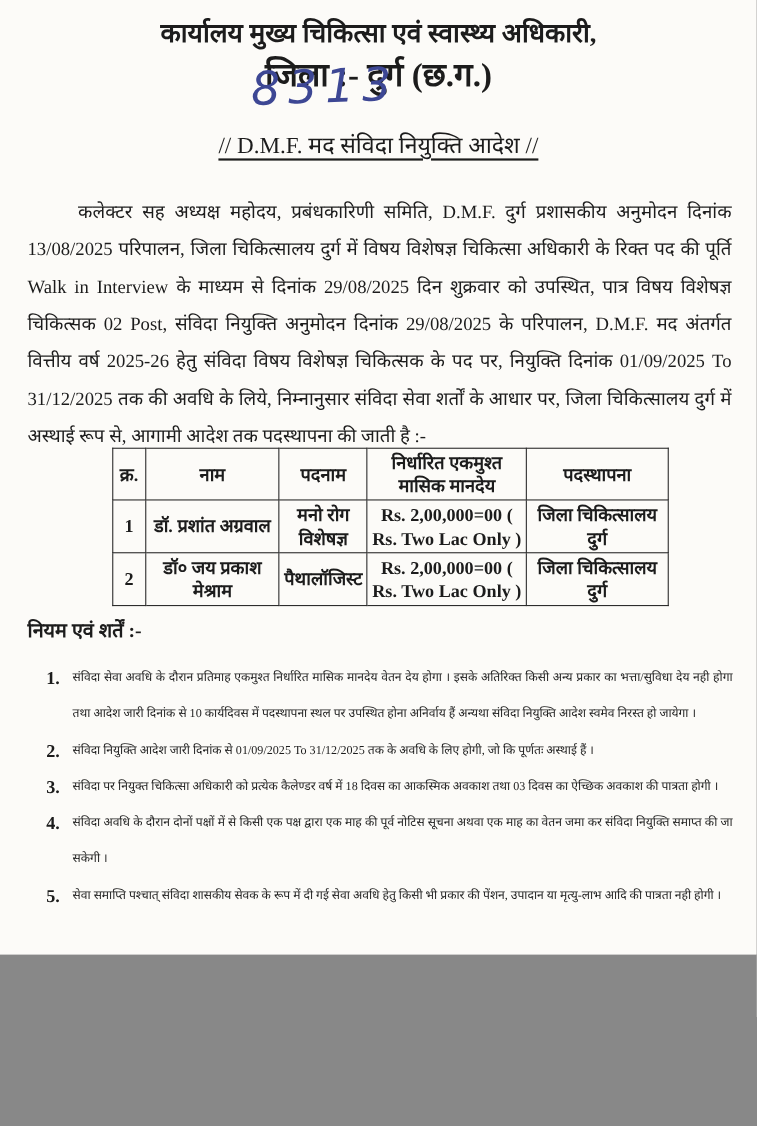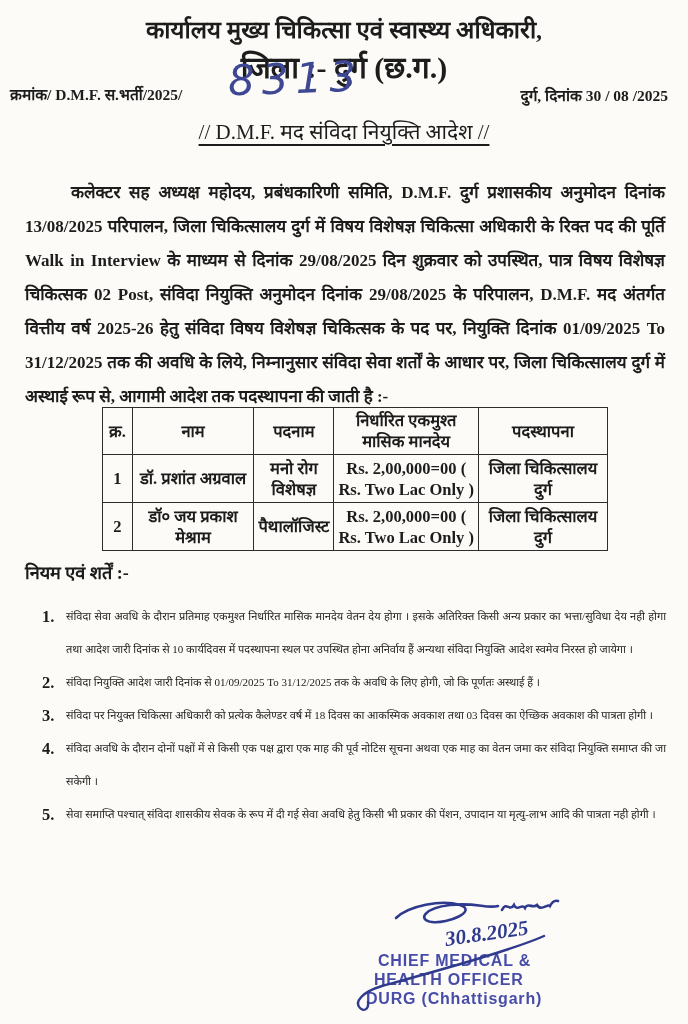--- a/index.html
+++ b/index.html
@@ -1,19 +1,19 @@
 <!DOCTYPE html>
 <html><head>
 <meta charset="utf-8">
 <style>
   * { margin:0; padding:0; box-sizing:border-box; }
   html,body { background:#888; }
   .page {
     position:relative;
-    width:688px; height:1024px;
+    width:688px; height:868px;
     margin:0 auto;
     background:#fcfbf8;
     font-family:"Liberation Serif", serif;
     color:#1c1c1c;
     overflow:hidden;
     padding-left:32px;
   }
 
   
   .office-line1 {
@@ -48,21 +48,21 @@
   .order-title {
     position:absolute; top:117px; left:0; right:0;
     text-align:center; font-size:21px; font-weight:normal;
     text-decoration:underline;
     text-underline-offset:5px;
   }
 
   
   .body-para {
     position:absolute; top:176px; left:25px; width:640px;
-    font-size:17px; font-weight:bold; line-height:34px;
+    font-size:17px; font-weight:normal; line-height:34px;
     text-align:justify; text-indent:46px;
   }
 
   
   table.appt {
     position:absolute; top:407px; left:91px;
     width:506px;
     border-collapse:collapse;
     font-weight:bold;
     margin-left:11px;
@@ -130,23 +130,21 @@
   }
 </style>
 </head>
 <body>
 
 <div class="page">
 
   <div class="office-line1">कार्यालय मुख्य चिकित्सा एवं स्वास्थ्य अधिकारी,</div>
   <div class="office-line2">जिला :- दुर्ग (छ.ग.)</div>
 
-  <div class="ref-label">क्रमांक/ D.M.F. स.भर्ती/2025/</div>
   <div class="ref-number">8313</div>
-  <div class="dateline">दुर्ग, दिनांक  30 / 08 /2025</div>
 
   <div class="order-title">// D.M.F. मद संविदा नियुक्ति आदेश //</div>
 
   <div class="body-para">कलेक्टर सह अध्यक्ष महोदय, प्रबंधकारिणी समिति, D.M.F. दुर्ग प्रशासकीय अनुमोदन दिनांक 13/08/2025 परिपालन, जिला चिकित्सालय दुर्ग में विषय विशेषज्ञ चिकित्सा अधिकारी के रिक्त पद की पूर्ति Walk in Interview के माध्यम से दिनांक 29/08/2025 दिन शुक्रवार को उपस्थित, पात्र विषय विशेषज्ञ चिकित्सक 02 Post, संविदा नियुक्ति अनुमोदन दिनांक 29/08/2025 के परिपालन, D.M.F. मद अंतर्गत वित्तीय वर्ष 2025-26 हेतु संविदा विषय विशेषज्ञ चिकित्सक के पद पर, नियुक्ति दिनांक 01/09/2025 To 31/12/2025 तक की अवधि के लिये, निम्नानुसार संविदा सेवा शर्तों के आधार पर, जिला चिकित्सालय दुर्ग में अस्थाई रूप से, आगामी आदेश तक पदस्थापना की जाती है :-</div>
 
   <table class="appt">
     <colgroup>
       <col class="c-sno">
         <col class="c-name">
         <col class="c-desg">

